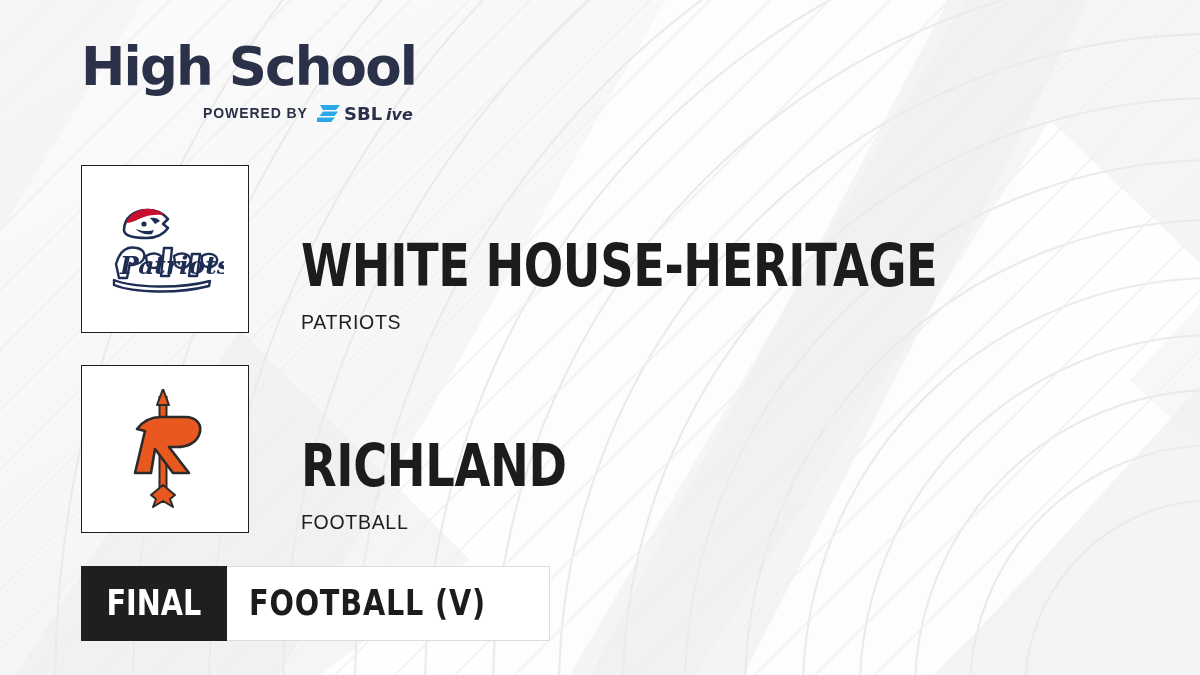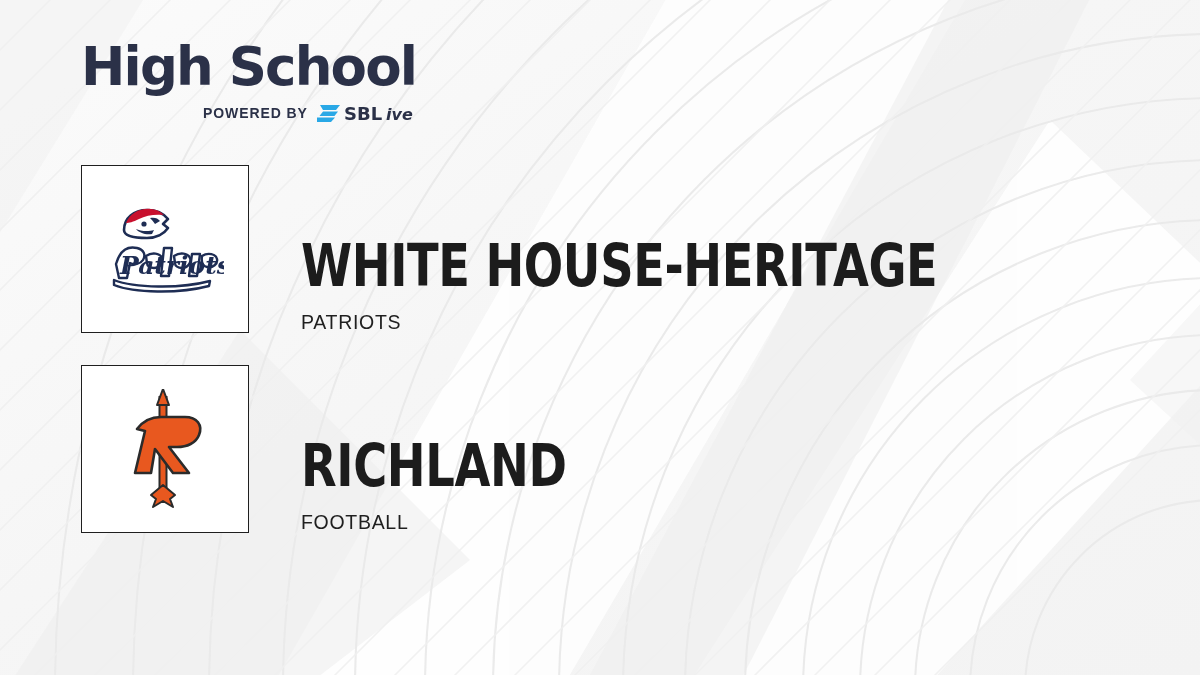--- a/index.html
+++ b/index.html
@@ -324,15 +324,21 @@
     </div>
 
     <div class="team-text">
       <div class="team-name">RICHLAND</div>
       <div class="team-sub">FOOTBALL</div>
     </div>
   </div>
 
 
   <div class="statusbar">
+    <div class="status-final">
+      <span class="status-final-text">FINAL</span>
+    </div>
+    <div class="status-sport">
+      <span class="status-sport-text">FOOTBALL (V)</span>
+    </div>
   </div>
 
 </div>
 
 </body></html>

